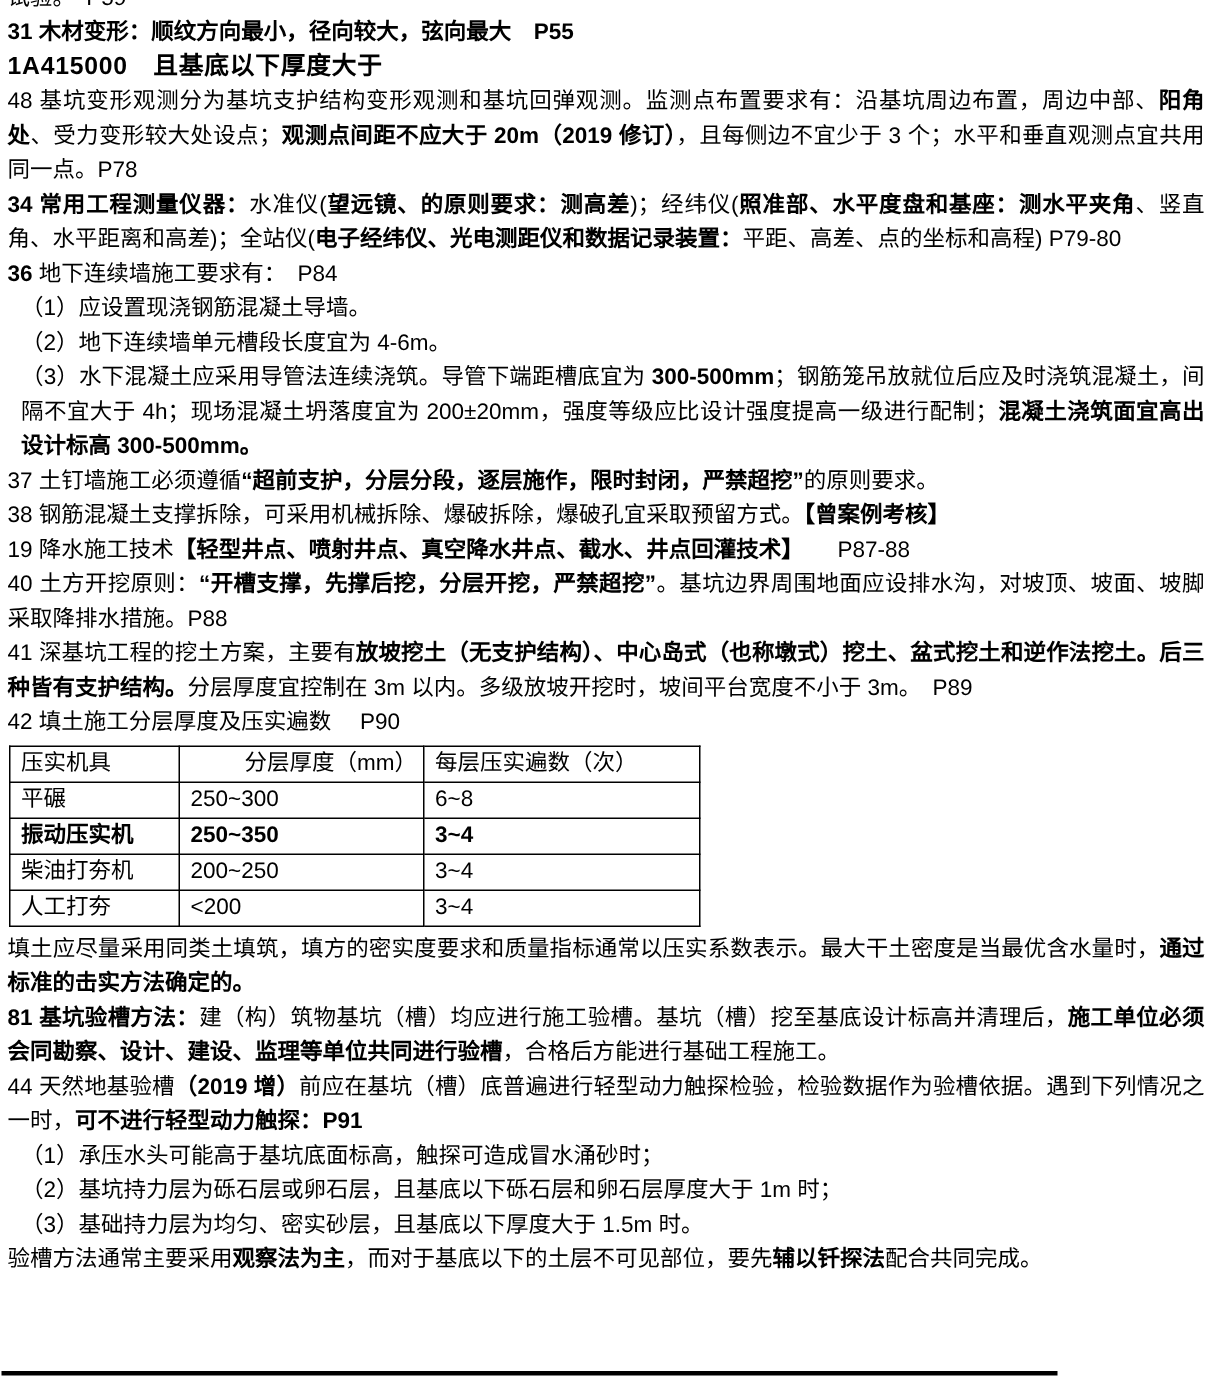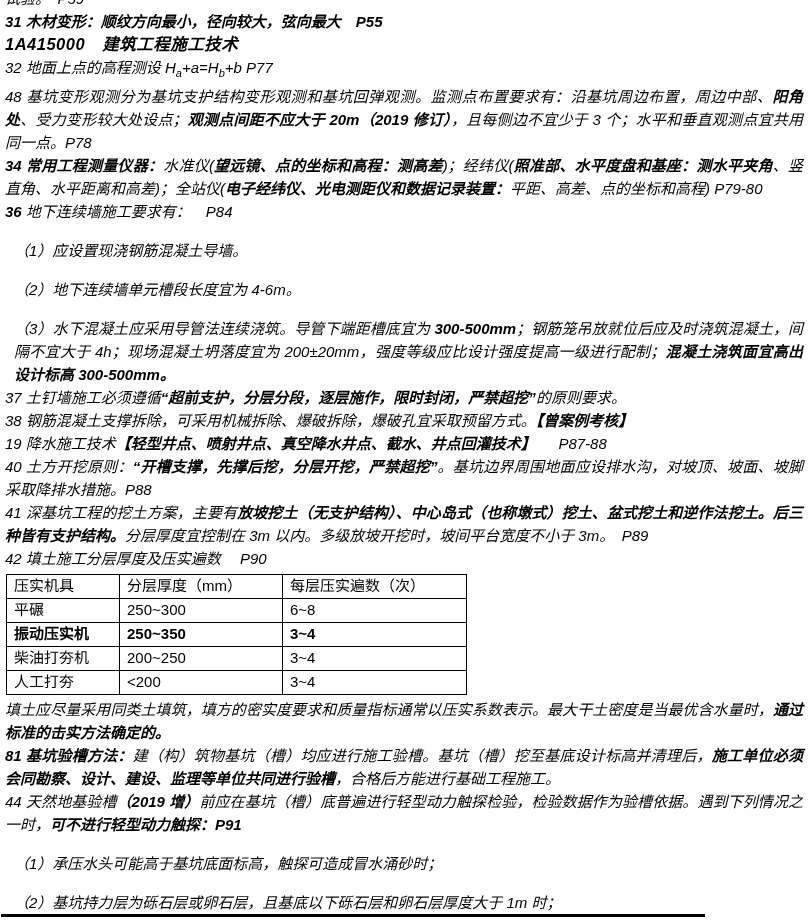--- a/index.html
+++ b/index.html
@@ -6,64 +6,63 @@
   html, body { width:809px; height:920px; }
   body {
     position:relative;
     background:#ffffff;
     color:#000000;
     font-family:"Liberation Sans","DejaVu Sans",sans-serif;
     font-size:15px;
     overflow:hidden;
   }
   .doc { padding:0 6px 0 5px; margin-top:-13px; }
-  .ln { line-height:23px; font-weight:400; text-align:justify;font-style:italic; }
+  .ln { line-height:23px; font-weight:400; text-align:justify; }
   .ln.noj { text-align:left; }
   .b { font-weight:700; }
   .hdr { font-size:16.5px; letter-spacing:0.5px; }
-  .indent { padding-left:9px;margin-top:16px; }
+  .indent { padding-left:9px; }
   sub { font-size:11px; }
   table.ctable { border-collapse:collapse; margin:4px 16px 3px 1px; table-layout:fixed; }
   table.ctable th, table.ctable td {
     border:1.6px solid #000;
     font-weight:400;
     text-align:left;
     padding:1px 4px 2px 7px;
     line-height:20px;
     font-size:15px;
   }
   table.ctable .c0 { width:113px; }
-  table.ctable .c1 { width:163px; }
+  table.ctable .c1 { width:163px;text-align:right; }
   table.ctable .c2 { width:184px; }
   tr.bold-row td { font-weight:700; }
   .bottom-rule {
     position:absolute;
     left:1px;
     bottom:3px;
     width:704px;
     height:3px;
     background:#000;
   }
 </style>
 </head>
 <body>
 
 <div class="doc">
 
   <p class="ln noj"><span>试验。　P59</span></p>
 
   <p class="ln noj"><span class="b">31 木材变形：顺纹方向最小，径向较大，弦向最大　P55</span></p>
 
-  <p class="ln noj hdr"><span class="b">1A415000　建筑工程施工技术</span></p>
+  <p class="ln noj hdr"><span class="b">1A415000　且基底以下厚度大于</span></p>
 
-  <p class="ln noj"><span>32 地面上点的高程测设 H</span><sub>a</sub><span>+a=H</span><sub>b</sub><span>+b P77</span></p>
 
   <p class="ln"><span>48 基坑变形观测分为基坑支护结构变形观测和基坑回弹观测。监测点布置要求有：沿基坑周边布置，周边中部、</span><span class="b">阳角处</span><span>、受力变形较大处设点；</span><span class="b">观测点间距不应大于 20m（2019 修订）</span><span>，且每侧边不宜少于 3 个；水平和垂直观测点宜共用同一点。P78</span></p>
 
-  <p class="ln"><span class="b">34 常用工程测量仪器：</span><span>水准仪(</span><span class="b">望远镜、点的坐标和高程：测高差</span><span>)；经纬仪(</span><span class="b">照准部、水平度盘和基座：测水平夹角</span><span>、竖直角、水平距离和高差)；全站仪(</span><span class="b">电子经纬仪、光电测距仪和数据记录装置：</span><span>平距、高差、点的坐标和高程) P79-80</span></p>
+  <p class="ln"><span class="b">34 常用工程测量仪器：</span><span>水准仪(</span><span class="b">望远镜、的原则要求：测高差</span><span>)；经纬仪(</span><span class="b">照准部、水平度盘和基座：测水平夹角</span><span>、竖直角、水平距离和高差)；全站仪(</span><span class="b">电子经纬仪、光电测距仪和数据记录装置：</span><span>平距、高差、点的坐标和高程) P79-80</span></p>
 
 
   <p class="ln noj"><span class="b">36 </span><span>地下连续墙施工要求有：　P84</span></p>
 
   <p class="ln noj indent"><span>（1）应设置现浇钢筋混凝土导墙。</span></p>
 
   <p class="ln noj indent"><span>（2）地下连续墙单元槽段长度宜为 4-6m。</span></p>
 
   <p class="ln indent"><span>（3）水下混凝土应采用导管法连续浇筑。导管下端距槽底宜为 </span><span class="b">300-500mm</span><span>；钢筋笼吊放就位后应及时浇筑混凝土，间隔不宜大于 4h；现场混凝土坍落度宜为 200±20mm，强度等级应比设计强度提高一级进行配制；</span><span class="b">混凝土浇筑面宜高出设计标高 300-500mm。</span></p>
 

